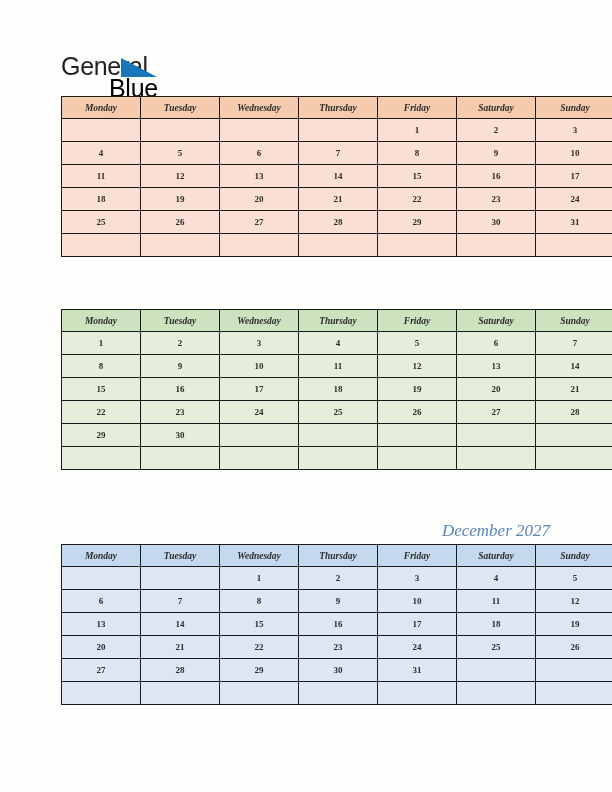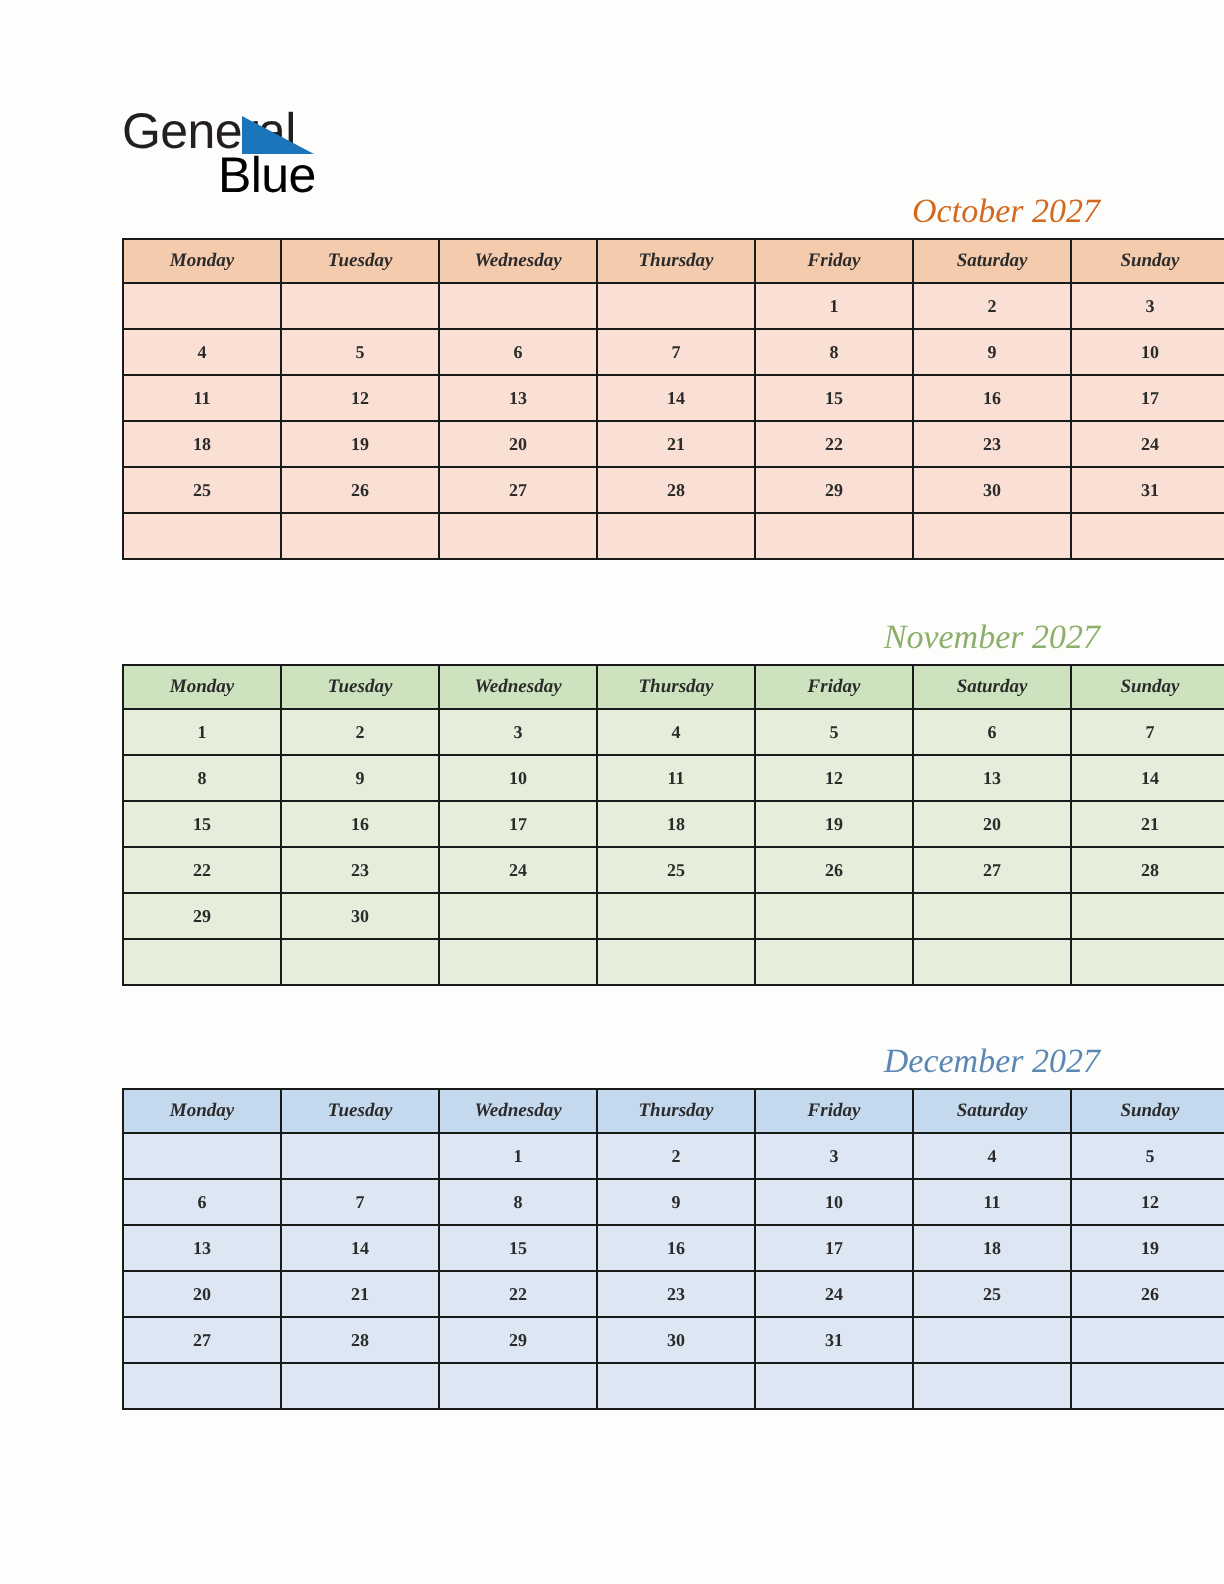--- a/index.html
+++ b/index.html
@@ -129,21 +129,20 @@
 
   <div class="logo">
     <span class="logo-general">General</span>
     <svg class="logo-triangle" viewBox="0 0 36 22">
       <polygon points="0,0 36,19 0,19" fill="#1b75bb"></polygon>
     </svg>
     <span class="logo-blue">Blue</span>
   </div>
 
   <div class="month-block" id="month-0">
-    <div class="month-title">October 2027</div>
     <table class="calendar">
       <thead>
           <tr>
             <th>Monday</th>
             <th>Tuesday</th>
             <th>Wednesday</th>
             <th>Thursday</th>
             <th>Friday</th>
             <th>Saturday</th>
             <th>Sunday</th>
@@ -202,21 +201,20 @@
             <td></td>
             <td></td>
             <td></td>
             <td></td>
           </tr>
         </tbody>
     </table>
   </div>
 
   <div class="month-block" id="month-1">
-    <div class="month-title">November 2027</div>
     <table class="calendar">
       <thead>
           <tr>
             <th>Monday</th>
             <th>Tuesday</th>
             <th>Wednesday</th>
             <th>Thursday</th>
             <th>Friday</th>
             <th>Saturday</th>
             <th>Sunday</th>

